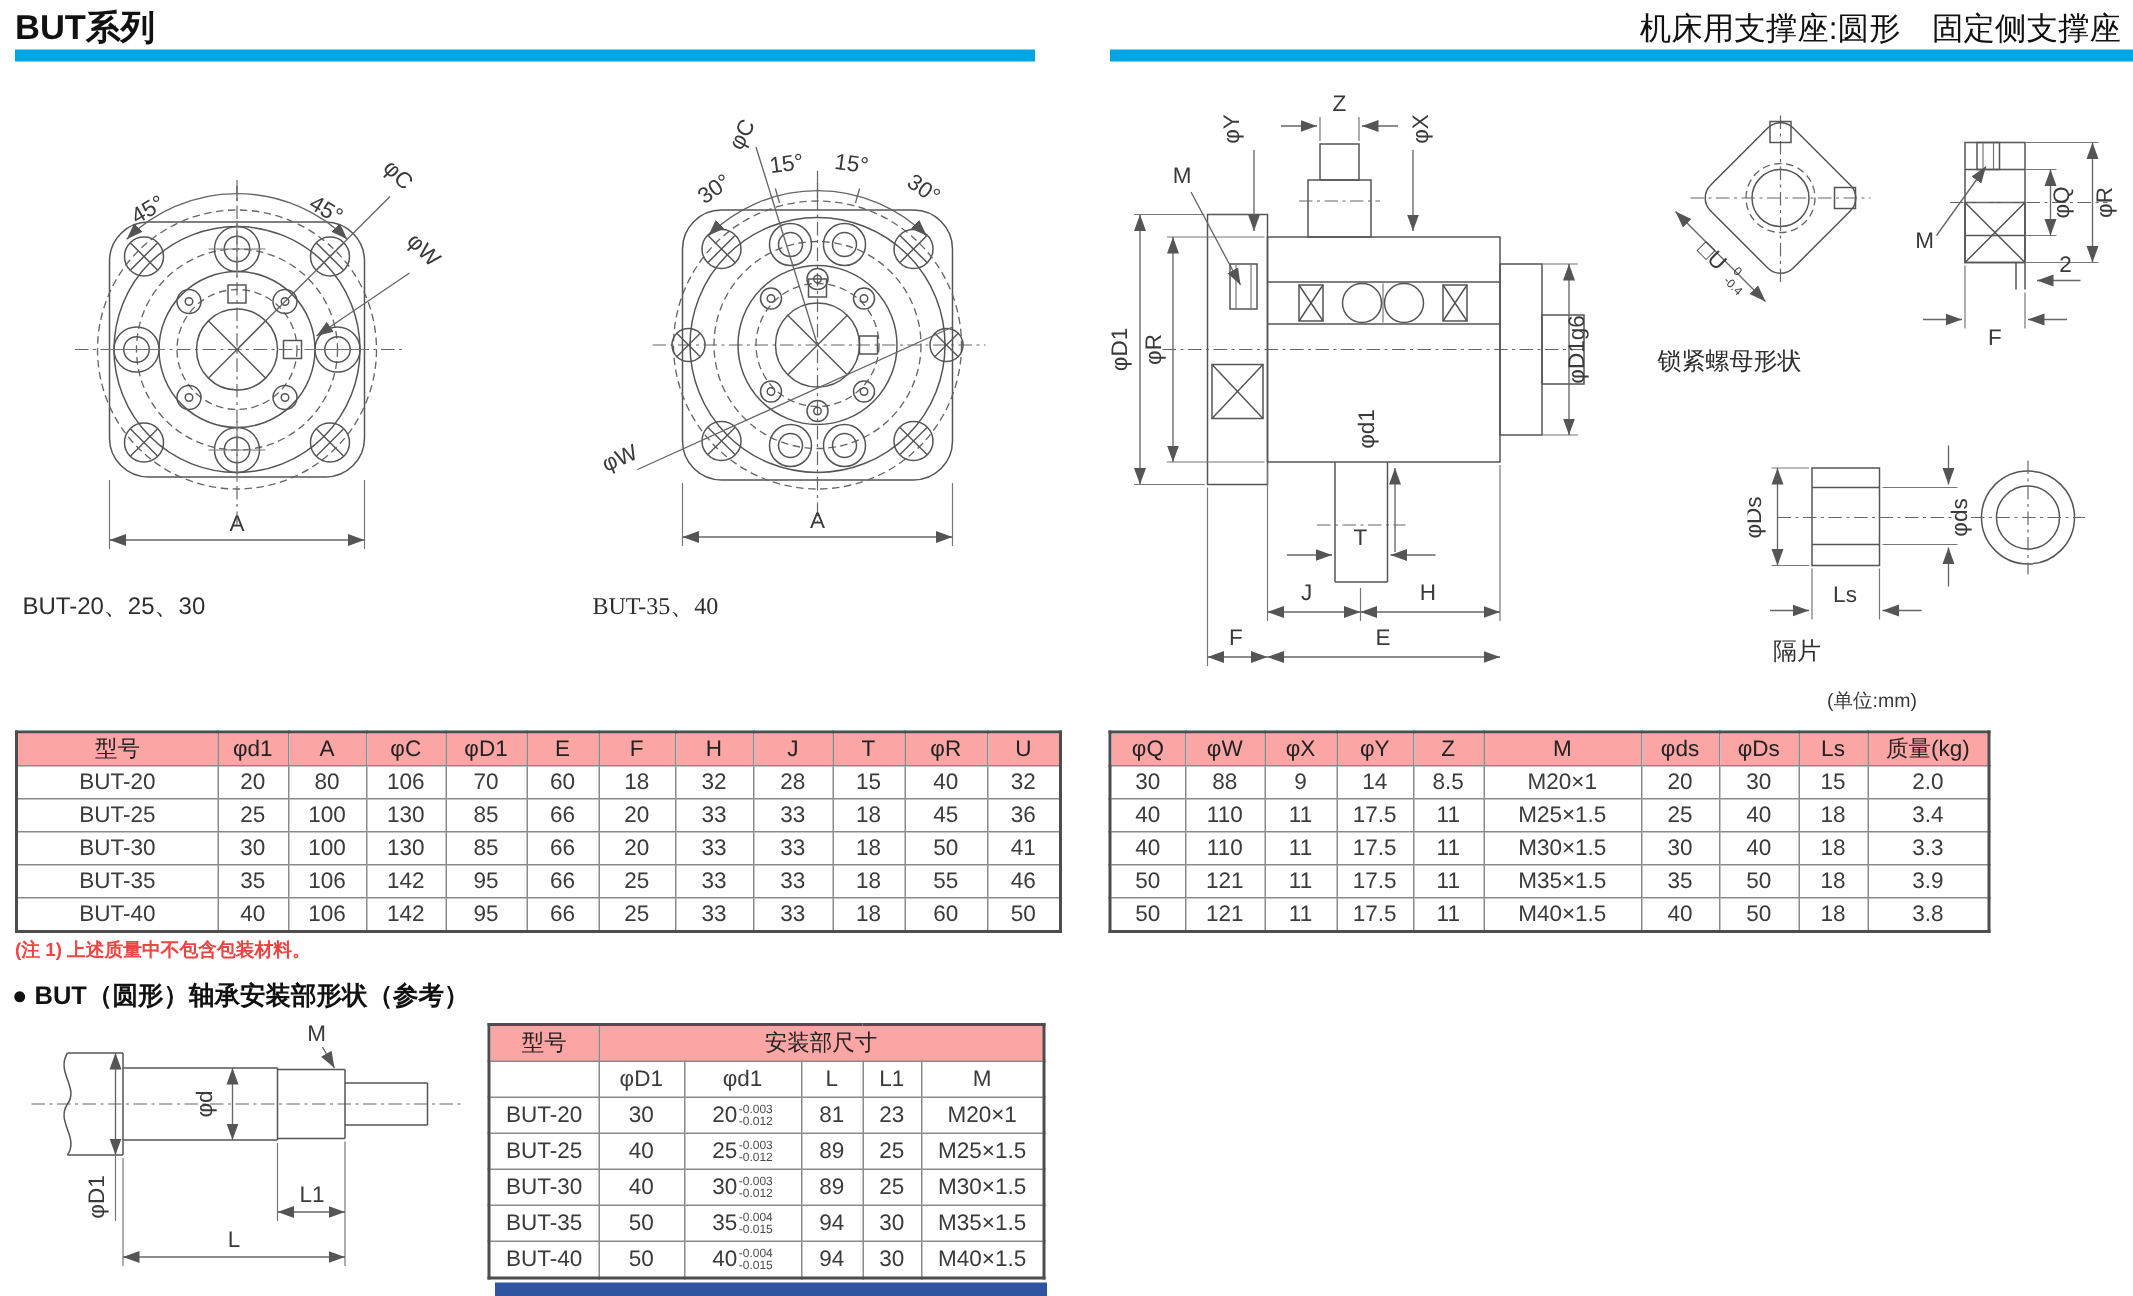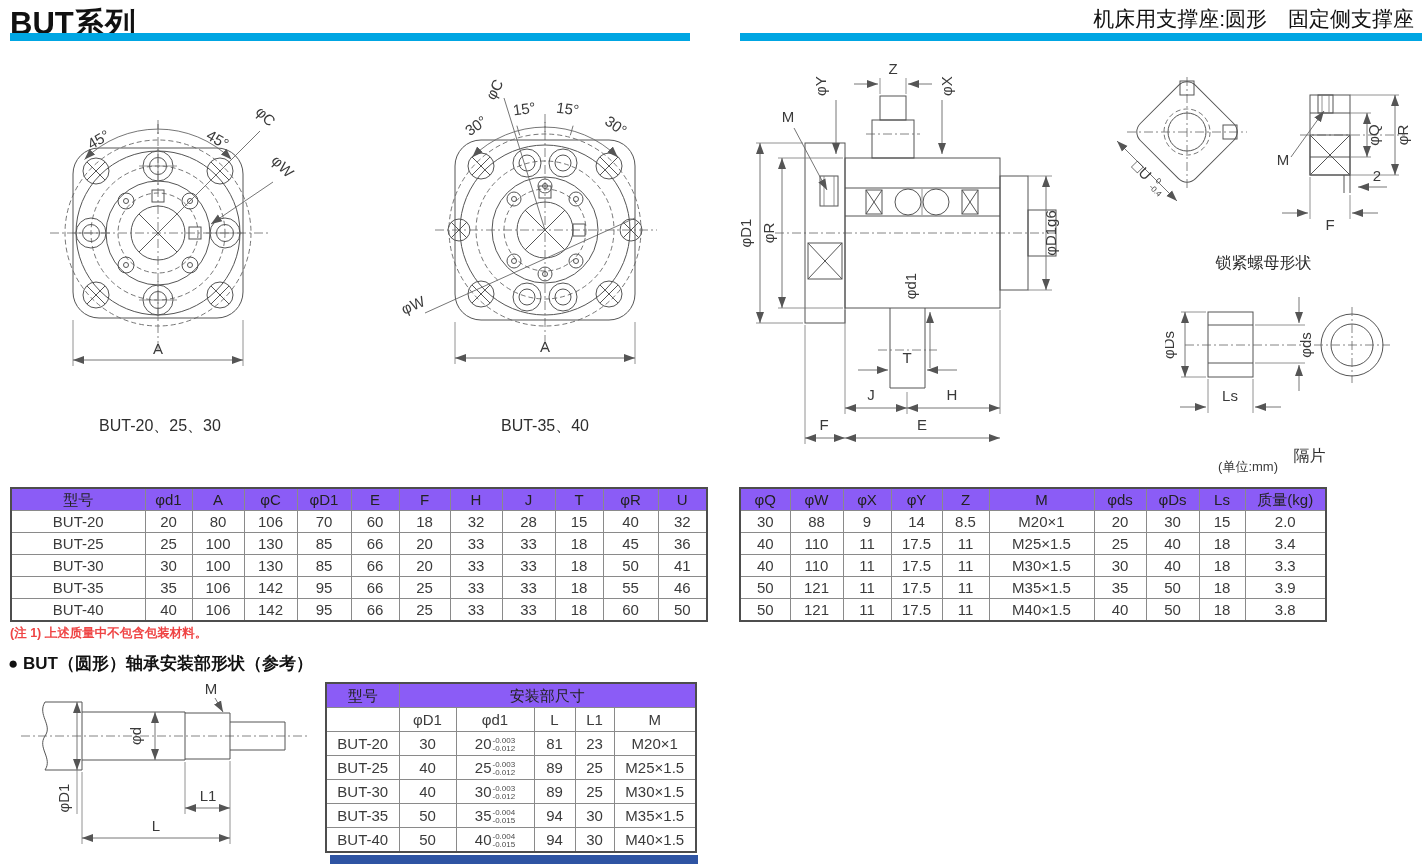--- a/index.html
+++ b/index.html
@@ -1,30 +1,30 @@
 <!DOCTYPE html>
 <html><head>
 <meta charset="utf-8">
 <style>
   html,body{margin:0;padding:0;background:#ffffff;}
   body{width:1422px;height:864px;position:relative;overflow:hidden;
        font-family:"Liberation Sans","DejaVu Sans",sans-serif;color:#333;}
   .abs{position:absolute;}
-  .title-left{left:10px;top:3px;font-size:31px;font-weight:bold;color:#111;}
+  .title-left{left:10px;top:3px;font-size:23px;font-weight:bold;color:#111;}
   .title-right{left:712px;top:5px;width:702px;text-align:right;font-size:21px;font-weight:normal;color:#111;}
   .bar{height:8px;background:#00a6e3;}
-  .caption{font-size:16px;color:#2e2e2e;text-align:center;margin-top:22px;}
+  .caption{font-size:16px;color:#2e2e2e;}
   .unit-note{font-size:13px;color:#3a3a3a;text-align:right;}
   .footnote{font-size:12.5px;font-weight:bold;color:#ef4444;}
   .section-heading{font-size:17px;font-weight:bold;color:#111;}
   table{border-collapse:collapse;table-layout:fixed;font-size:15px;background:#fff;}
   table{border:2px solid #4d4d4d;}
   th,td{border:1px solid #8a8a8a;text-align:center;padding:0;height:21px;line-height:21px;
         white-space:nowrap;font-weight:normal;color:#3b3b3b;overflow:hidden;}
-  th.hd{background:#8b5cf6;color:#222;}
+  th.hd{background:#fca5a5;color:#222;}
   .mount-table th,.mount-table td{height:23px;line-height:23px;}
   .tolstack{display:inline-flex;flex-direction:column;font-size:8px;line-height:8px;
             vertical-align:middle;color:#4a4a4a;text-align:center;margin-left:1px;}
   .ln{stroke:#555;stroke-width:1;fill:none;}
   .thin{stroke:#777;stroke-width:0.8;fill:none;}
   .cl{stroke:#666;stroke-width:0.8;fill:none;stroke-dasharray:9 3 2 3;}
   .dsh{stroke:#666;stroke-width:0.9;fill:none;stroke-dasharray:5 3;}
   .dim{stroke:#666;stroke-width:0.9;fill:none;}
   text.lbl{font-size:15px;fill:#3a3a3a;stroke:none;}
   text.tol{font-size:8px;fill:#3a3a3a;stroke:none;}
@@ -227,21 +227,21 @@
     <line class="dim" x1="60" y1="300" x2="240" y2="300" marker-start="url(#s2)" marker-end="url(#e2)"></line>
     <text class="lbl" x="130" y="56" text-anchor="middle" transform="rotate(-8 130 56)">15°</text>
     <text class="lbl" x="172" y="56" text-anchor="middle" transform="rotate(8 172 56)">15°</text>
     <text class="lbl" x="84" y="72" text-anchor="middle" transform="rotate(-35 84 72)">30°</text>
     <text class="lbl" x="218" y="72" text-anchor="middle" transform="rotate(35 218 72)">30°</text>
     <text class="lbl" x="104" y="34" text-anchor="middle" transform="rotate(-62 104 34)">φC</text>
     <text class="lbl" x="20" y="252" text-anchor="middle" transform="rotate(-23 20 252)">φW</text>
     <text class="lbl" x="150" y="294" text-anchor="middle">A</text>
   </g>
 </svg>
-<div class="abs caption" style="left:395px;top:394px;width:300px;">BUT-35、40</div>
+<div class="abs caption" style="left:395px;top:394px;width:300px;font-family:Liberation Serif, serif;">BUT-35、40</div>
 
 <svg class="abs" style="left:740px;top:58px;" width="320" height="390" viewBox="0 0 320 390">
   <defs>
     <marker id="e3" markerWidth="12" markerHeight="10" refX="11" refY="5" orient="auto" markerUnits="userSpaceOnUse">
         <path d="M0,1 L11,5 L0,9 Z" fill="#555"></path>
       </marker>
     <marker id="s3" markerWidth="12" markerHeight="10" refX="1" refY="5" orient="auto" markerUnits="userSpaceOnUse">
         <path d="M12,1 L1,5 L12,9 Z" fill="#555"></path>
       </marker>
   </defs>

